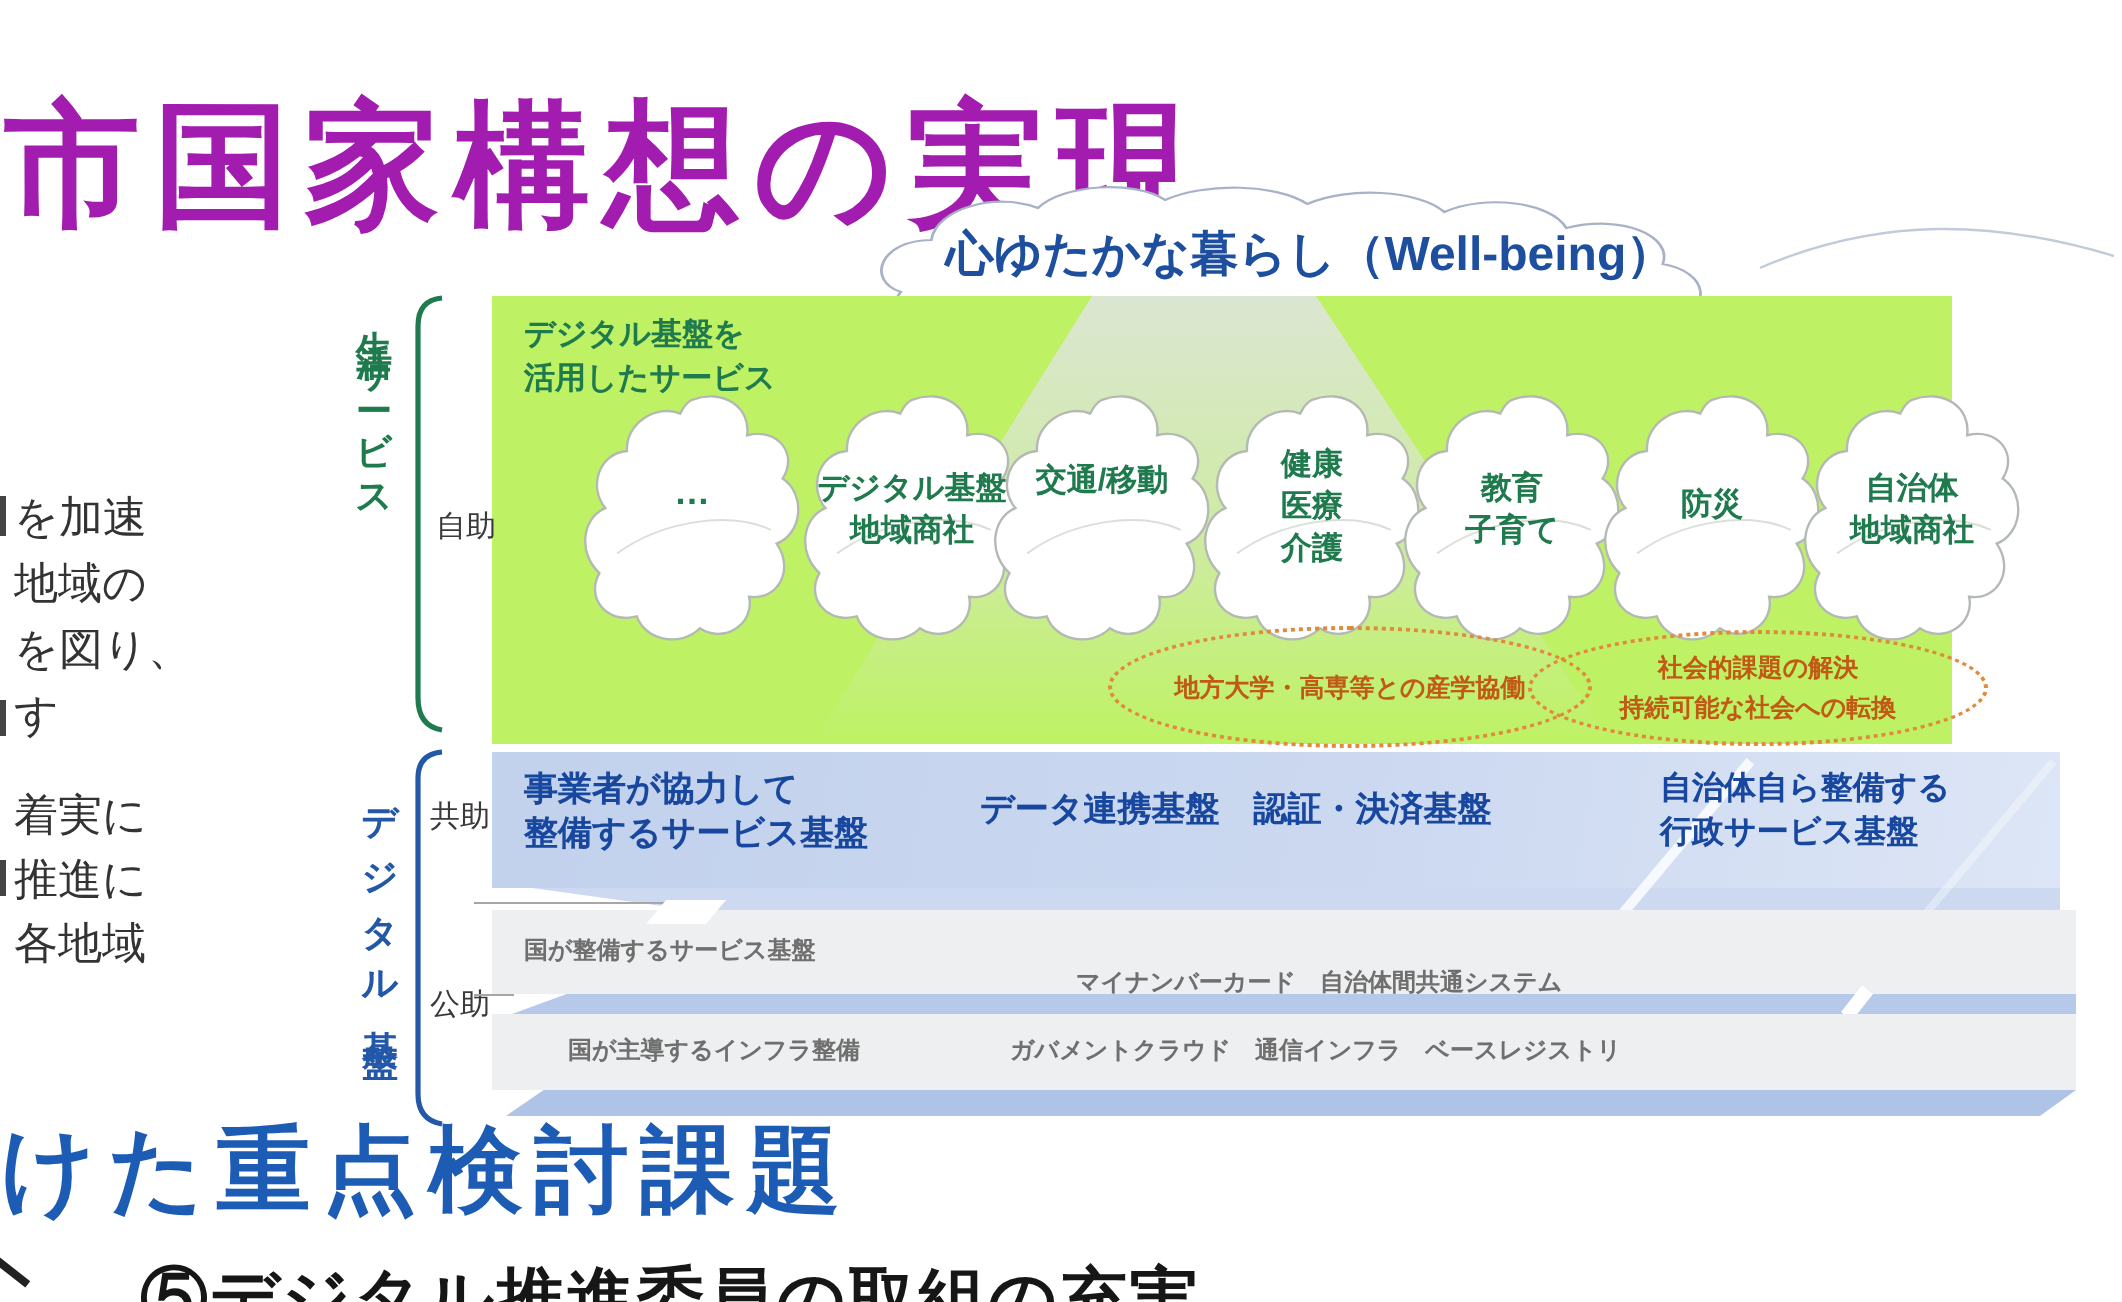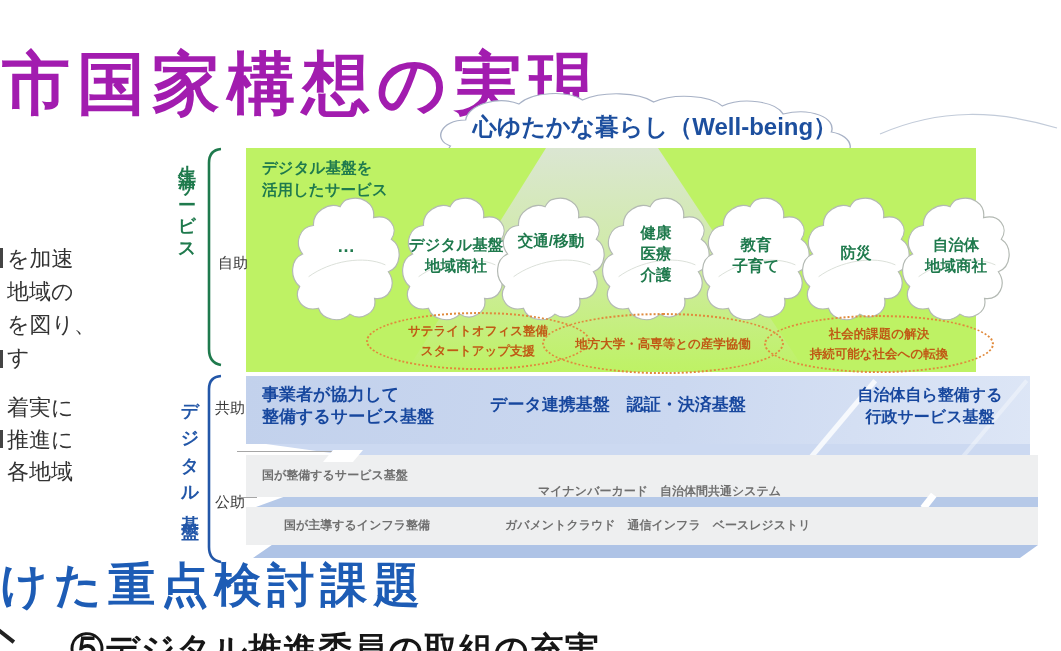--- a/index.html
+++ b/index.html
@@ -140,25 +140,21 @@
       <div>子育て</div>
     </div>
     <div class="abs cloud-label" style="left:540px;top:94px;">
       <div>防災</div>
     </div>
     <div class="abs cloud-label" style="left:640px;top:86px;">
       <div>自治体</div>
       <div>地域商社</div>
     </div>
 
-    <div class="abs oval" style="left:120px;top:164px;width:220px;height:54px;">
-      <div>サテライトオフィス整備</div>
-      <div>スタートアップ支援</div>
-    </div>
-    <div class="abs oval" style="left:296px;top:165px;width:238px;height:57px;">
+    <div class="abs oval" style="left:308px;top:165px;width:238px;height:57px;">
       <div>地方大学・高専等との産学協働</div>
     </div>
     <div class="abs oval" style="left:518px;top:167px;width:226px;height:54px;">
       <div>社会的課題の解決</div>
       <div>持続可能な社会への転換</div>
     </div>
   </div>
 
   <div class="abs rail-v rail-green" style="left:178px;top:150px;height:180px;">生活サービス</div>
   <svg class="abs" style="left:200px;top:146px;" width="26" height="222" viewBox="0 0 26 222">
@@ -175,21 +171,21 @@
 
   <div class="abs bar-blue"></div>
   <div class="abs bar-blue-strip"></div>
   <div class="abs streak" style="left:838px;top:368px;width:5px;height:108px;transform:rotate(40deg);"></div>
   <div class="abs streak" style="left:990px;top:368px;width:4px;height:108px;transform:rotate(40deg);opacity:.45;"></div>
   <div class="abs bar-text-blue" style="left:262px;top:384px;">
     <div>事業者が協力して</div>
     <div>整備するサービス基盤</div>
   </div>
   <div class="abs bar-text-blue" style="left:490px;top:394px;">データ連携基盤　認証・決済基盤</div>
-  <div class="abs bar-text-blue" style="left:830px;top:384px;width:200px;text-align:center;font-size:16px;font-family:Liberation Serif, serif;">
+  <div class="abs bar-text-blue" style="left:830px;top:384px;width:200px;text-align:left;font-size:16px;font-family:Liberation Serif, serif;">
     <div>自治体自ら整備する</div>
     <div>行政サービス基盤</div>
   </div>
 
   <div class="abs tick" style="left:237px;top:451px;width:96px;height:1px;"></div>
   <div class="abs bar-gray" style="top:455px;height:42px;"></div>
   <div class="abs" style="left:328px;top:450px;width:30px;height:12px;background:#fff;transform:skewX(-40deg);"></div>
   <div class="abs bar-text-gray" style="left:262px;top:467px;">国が整備するサービス基盤</div>
   <div class="abs bar-text-gray" style="left:538px;top:467px;margin-top:16px;">マイナンバーカード　自治体間共通システム</div>
 

